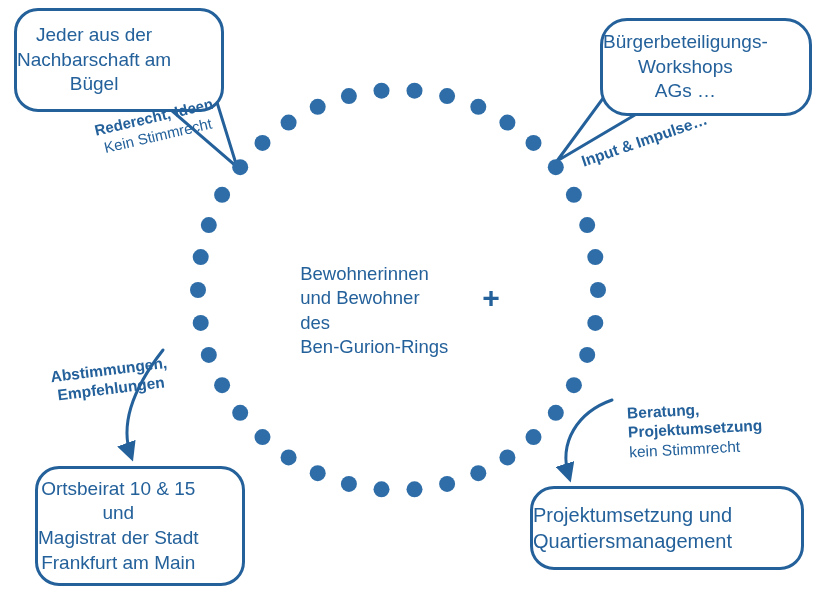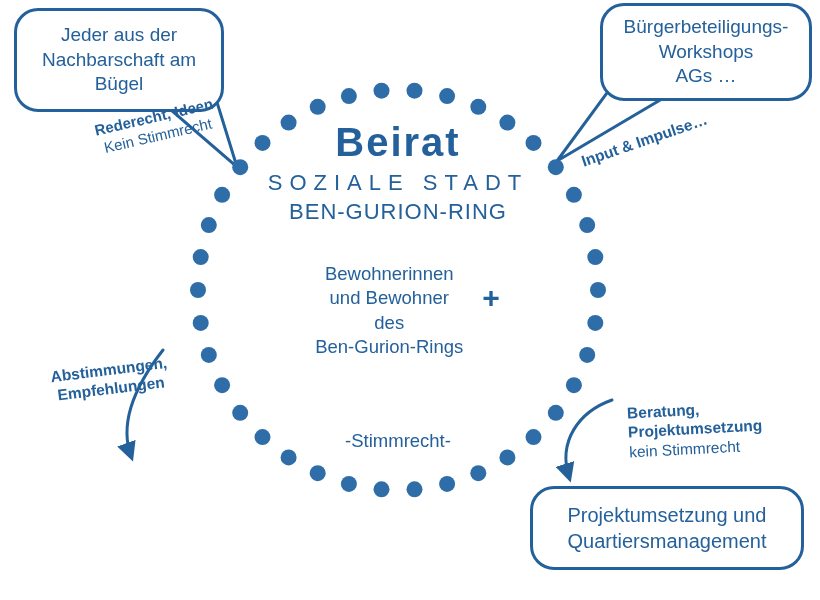--- a/index.html
+++ b/index.html
@@ -13,46 +13,46 @@
   }
   .layer{position:absolute;left:0;top:0;z-index:1;}
   .tail{fill:#ffffff;stroke:var(--primary);stroke-width:3;stroke-linejoin:miter;}
   .arrow{fill:none;stroke:var(--primary);stroke-width:3;stroke-linecap:round;}
   .ah{fill:var(--primary);}
   #dots circle{fill:var(--dot);}
 
   .bubble{
     position:absolute;z-index:2;background:#fff;
     border:3px solid var(--primary);border-radius:24px;
-    display:flex;align-items:center;justify-content:center;
+    display:flex;align-items:center;
     text-align:center;white-space:pre-line;
     font-size:19px;line-height:1.3;font-weight:500;
   }
   .bubble-tl{left:14px;top:8px;width:204px;height:98px;}
-  .bubble-tr{left:600px;top:3px;width:206px;height:92px;}
+  .bubble-tr{left:600px;top:18px;width:206px;height:92px;border-radius:27px;}
   .box-bl{left:35px;top:466px;width:204px;height:114px;}
   .box-br{left:530px;top:486px;width:268px;height:78px;font-size:20px;}
 
   .note{position:absolute;z-index:2;line-height:1.25;}
   .note .bold{font-weight:bold;white-space:pre-line;}
   .note .normal{font-weight:normal;white-space:pre-line;}
   .note-tl{left:78px;top:108px;width:156px;text-align:center;font-size:15px;transform:rotate(-13deg);}
   .note-tr{left:582px;top:152px;font-size:15.5px;transform:rotate(-19deg);transform-origin:left center;white-space:nowrap;}
   .note-bl{left:42px;top:360px;width:136px;text-align:center;font-size:15.5px;transform:rotate(-7deg);}
   .note-br{left:628px;top:400px;font-size:15.5px;transform:rotate(-3deg);text-align:left;}
 
   .center-title{position:absolute;left:228px;top:120px;width:340px;text-align:center;z-index:2;}
   .t1{font-size:40px;font-weight:bold;letter-spacing:2px;}
   .t2{font-size:22px;letter-spacing:7px;margin-top:5px;}
   .t3{font-size:22px;letter-spacing:1px;margin-top:3px;}
 
   .members{position:absolute;left:218px;top:262px;width:368px;z-index:2;
     display:flex;justify-content:center;align-items:flex-start;
     font-size:18.5px;line-height:1.32;}
-  .member{white-space:pre-line;text-align:center;}
+  .member{white-space:pre-line;}
   .member-left{width:178px;}
   .member-right{width:152px;}
   .plus{font-size:30px;font-weight:bold;margin:16px 4px 0 4px;}
 
   .stimmrecht{position:absolute;left:228px;top:430px;width:340px;text-align:center;
     font-size:18.5px;z-index:2;}
 </style>
 </head>
 <body>
 
@@ -115,20 +115,26 @@
 Nachbarschaft am
 Bügel</span>
   </div>
 
   <div class="bubble bubble-tr">
     <span>Bürgerbeteiligungs-
 Workshops
 AGs …</span>
   </div>
 
+  <div class="bubble box-bl">
+    <span>Ortsbeirat 10 &amp; 15
+und
+Magistrat der Stadt
+Frankfurt am Main</span>
+  </div>
 
   <div class="bubble box-br">
     <span>Projektumsetzung und
 Quartiersmanagement</span>
   </div>
 
   <div class="note note-tl">
     <div class="bold">Rederecht, Ideen</div>
     <div class="normal">Kein Stimmrecht</div>
   </div>
@@ -141,29 +147,23 @@
     <div class="bold">Abstimmungen,
 Empfehlungen</div>
   </div>
 
   <div class="note note-br">
     <div class="bold">Beratung,
 Projektumsetzung</div>
     <div class="normal">kein Stimmrecht</div>
   </div>
 
-  <div class="center-title">
-    <div class="t1">Beirat</div>
-    <div class="t2">SOZIALE STADT</div>
-    <div class="t3">BEN-GURION-RING</div>
-  </div>
 
   <div class="members">
     <div class="member member-left">Bewohnerinnen
 und Bewohner
 des
 Ben-Gurion-Rings</div>
     <div class="plus">+</div>
   </div>
 
-  <div class="stimmrecht">-Stimmrecht-</div>
 
 </div>
 
 </body></html>

